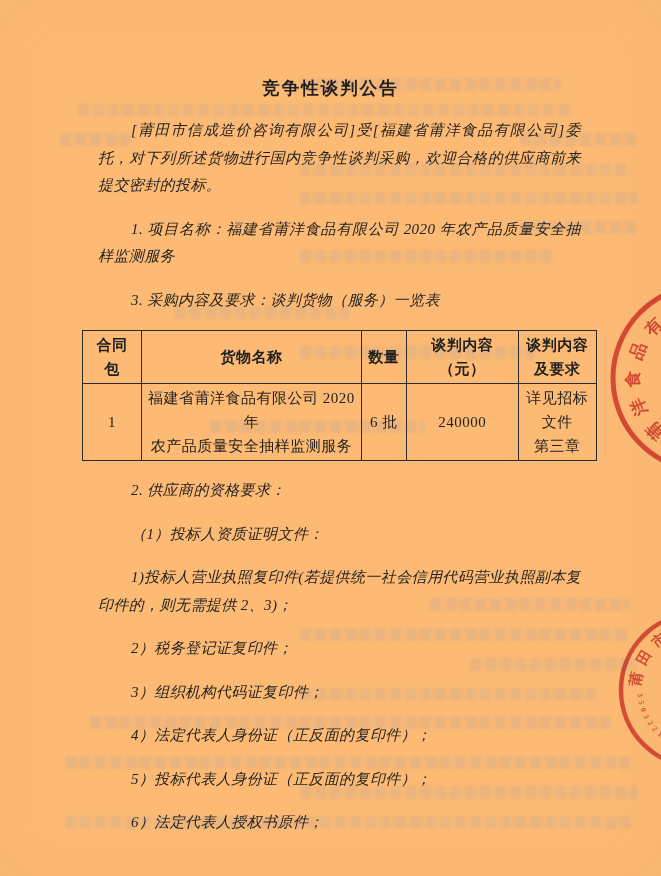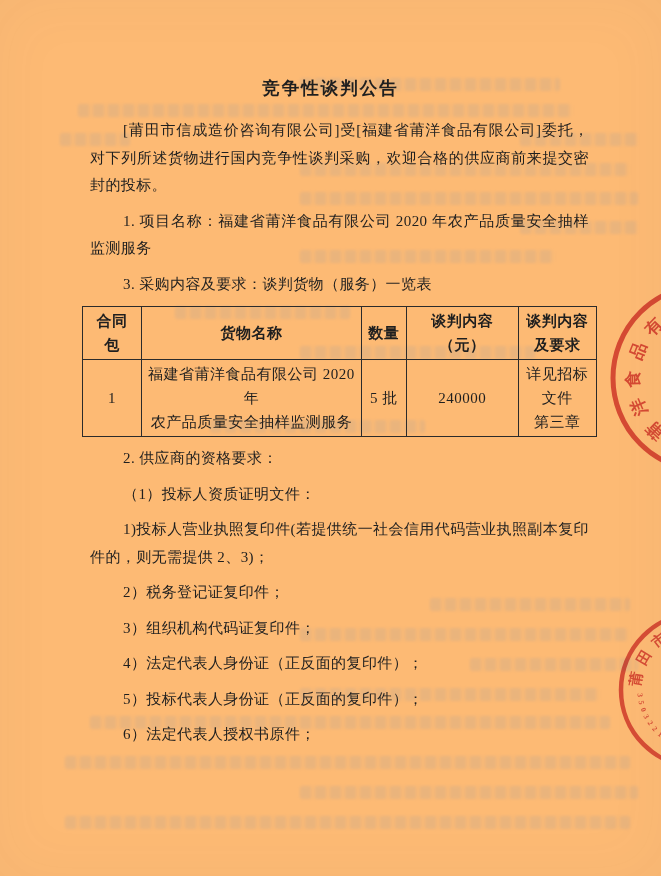--- a/index.html
+++ b/index.html
@@ -25,21 +25,21 @@
   }
   .content {
     position: relative;
     z-index: 1;
     margin: 0 64px 0 82px;
     font-size: 15px;
     line-height: 27.5px;
     letter-spacing: 0.4px;
     text-align: justify;
   }
-  .content p { margin: 8px; }
+  .content p { margin: 16px; font-style: italic; }
   .intro { margin-top: 17px !important; text-indent: 2.2em; }
   .num-item { text-indent: 2.2em; }
   .goods-table {
     width: 100%;
     border-collapse: collapse;
     table-layout: fixed;
     margin: 4px 18px 6px 0;
     text-align: center;
   }
   .goods-table th, .goods-table td {
@@ -136,21 +136,21 @@
 （元）</th>
           <th>谈判内容
 及要求</th>
         </tr>
       </thead>
       <tbody>
         <tr>
           <td>1</td>
           <td>福建省莆洋食品有限公司 2020 年
 农产品质量安全抽样监测服务</td>
-          <td>5 批</td>
+          <td>6 批</td>
           <td>240000</td>
           <td>详见招标文件
 第三章</td>
         </tr>
       </tbody>
     </table>
 
     <p class="num-item">2. 供应商的资格要求：</p>
     <p class="sub-item">（1）投标人资质证明文件：</p>
     <p class="sub-item">1)投标人营业执照复印件(若提供统一社会信用代码营业执照副本复印件的，则无需提供 2、3)；</p>

